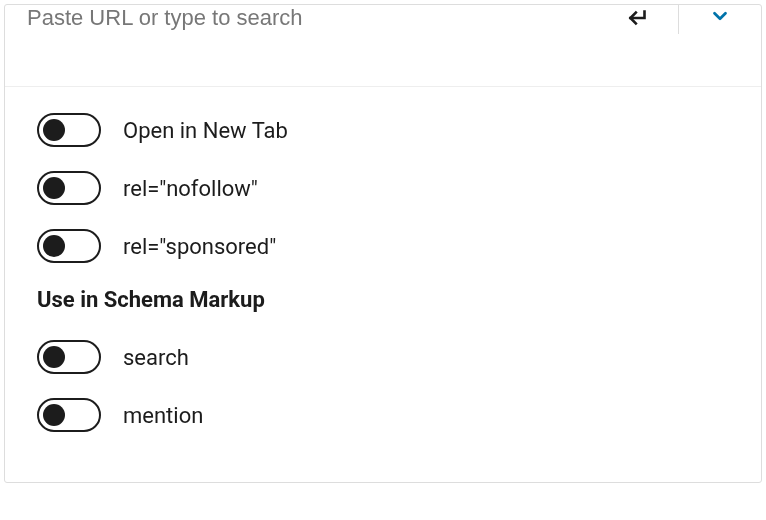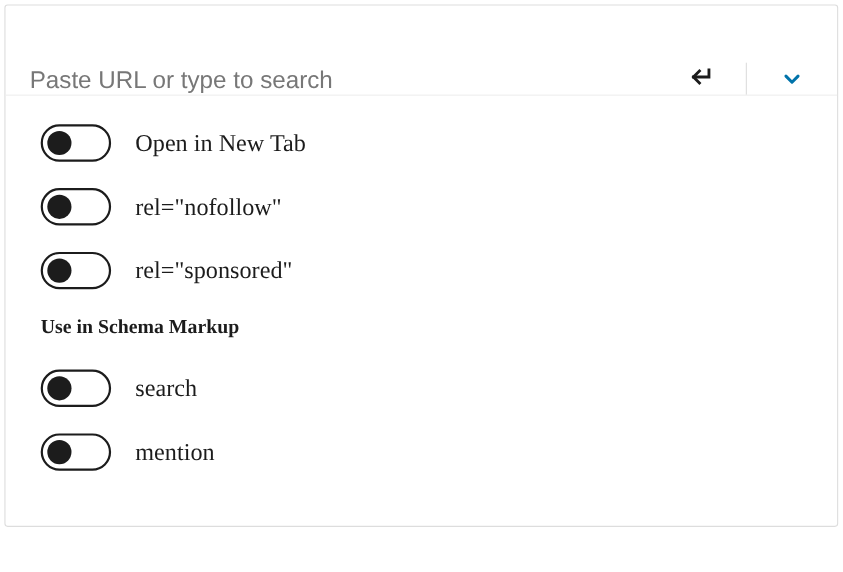--- a/index.html
+++ b/index.html
@@ -13,21 +13,21 @@
       padding: 4px;
     }
     .container {
       width: 758px;
       border: 1px solid #ddd;
       border-radius: 3px;
       background: #fff;
     }
     .search-row {
       display: flex;
-      align-items: flex-end;
+      align-items: flex-start;
       height: 82px;
       border-bottom: 1px solid #eee;
     }
     .search-input {
       flex: 1;
       border: none;
       outline: none;
       padding: 0 22px;
       font-size: 22px;
       color: #333;
@@ -50,21 +50,20 @@
       width: 82px;
       display: flex;
       align-items: center;
       justify-content: center;
       border: none;
       background: transparent;
       cursor: pointer;
     }
     .options-panel {
       padding: 26px 32px 30px 32px;
-      font-family: Liberation Serif, serif;
     }
     .toggle-row {
       display: flex;
       align-items: center;
       margin-bottom: 24px;
     }
     .toggle {
       width: 64px;
       height: 34px;
       border: 2.5px solid #1c1c1c;
@@ -83,21 +82,21 @@
       top: 50%;
       transform: translateY(-50%);
       left: 4px;
     }
     .toggle-label {
       margin-left: 22px;
       font-size: 22px;
       color: #1c1c1c;
     }
     .section-heading {
-      font-size: 18px;
+      font-size: 22px;
       font-weight: 700;
       color: #1c1c1c;
       margin-top: 24px;
       margin-bottom: 28px;
     }
   </style>
 </head>
 <body>
 
 <div class="container">

